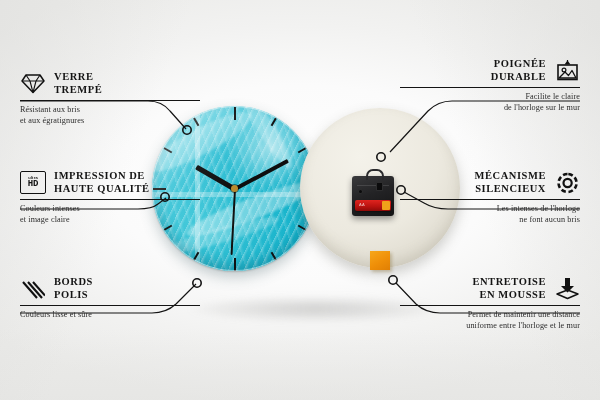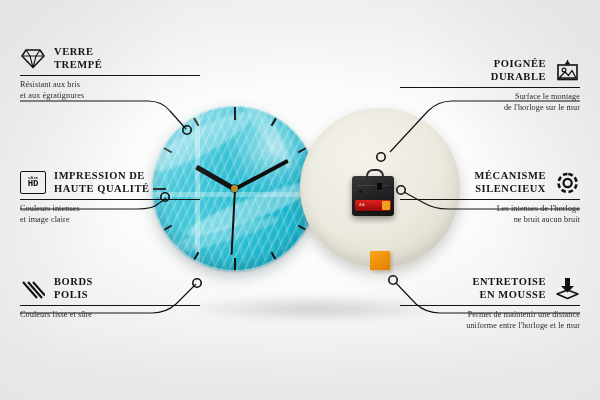--- a/index.html
+++ b/index.html
@@ -229,21 +229,21 @@
     <path d="M580,101 L452,101 Q438,101 428,111 L390,152" fill="none" stroke="#141414" stroke-width="1.2"></path>
     <circle cx="381" cy="157" r="4.2" fill="none" stroke="#141414" stroke-width="1.6"></circle>
 
     <path d="M580,209 L448,209 Q434,209 424,203 L404,192" fill="none" stroke="#141414" stroke-width="1.2"></path>
     <circle cx="401" cy="190" r="4.2" fill="none" stroke="#141414" stroke-width="1.6"></circle>
 
     <path d="M580,313 L440,313 Q426,313 416,304 L396,283" fill="none" stroke="#141414" stroke-width="1.2"></path>
     <circle cx="393" cy="280" r="4.2" fill="none" stroke="#141414" stroke-width="1.6"></circle>
   </svg>
 
-  <div class="callout left" style="left:20px;top:46px;">
+  <div class="callout left" style="left:20px;top:71px;">
     <div class="co-head">
       <span class="co-icon">
         <svg width="24" height="21" viewBox="0 0 24 21">
           <path d="M5,2 H19 L23,8 L12,19.5 L1,8 Z" fill="none" stroke="#111" stroke-width="1.5" stroke-linejoin="round"></path>
           <path d="M1,8 H23 M5,2 L9,8 L12,19.5 M19,2 L15,8 L12,19.5 M9,8 H15" fill="none" stroke="#111" stroke-width="1.1"></path>
         </svg>
       </span>
       <span class="co-title">
         <span>VERRE</span><br>
         <span>TREMPÉ</span>
@@ -305,21 +305,21 @@
           <path d="M4,19 L10,13 L13.5,16.5 L17,11.5 L21,19 Z" fill="none" stroke="#111" stroke-width="1.3" stroke-linejoin="round"></path>
         </svg>
       </span>
       <span class="co-title">
         <span>POIGNÉE</span><br>
         <span>DURABLE</span>
       </span>
     </div>
     <div class="co-rule"></div>
     <div class="co-desc">
-      <span>Surface le montage</span><br>
+      <span>Facilite le claire</span><br>
       <span>de l'horloge sur le mur</span>
     </div>
   </div>
 
   <div class="callout right" style="left:400px;top:170px;">
     <div class="co-head">
       <span class="co-icon">
         <svg width="25" height="24" viewBox="0 0 25 24">
           <path d="M12.5,2.2 L14.6,2.9 L16.4,1.9 L17.9,3.6 L20,3.5 L20.4,5.7 L22.3,6.8 L21.6,8.9 L22.8,10.7 L21.2,12.2 L21.3,14.3 L19.2,14.8 L18.2,16.7 L16.1,16.1 L14.4,17.3 L12.9,15.8 L10.8,15.9 L10.3,13.9" fill="none" stroke="none"></path>
           <path d="M12.5,3 a9,9 0 1,0 .1,0 Z" fill="none" stroke="#111" stroke-width="2.6" stroke-dasharray="4.6 2.6"></path>
@@ -327,21 +327,21 @@
         </svg>
       </span>
       <span class="co-title">
         <span>MÉCANISME</span><br>
         <span>SILENCIEUX</span>
       </span>
     </div>
     <div class="co-rule"></div>
     <div class="co-desc">
       <span>Les intenses de l'horloge</span><br>
-      <span>ne bruit aucun bruit</span>
+      <span>ne font aucun bris</span>
     </div>
   </div>
 
   <div class="callout right" style="left:400px;top:276px;">
     <div class="co-head">
       <span class="co-icon">
         <svg width="25" height="23" viewBox="0 0 25 23">
           <path d="M10,1 H15 V9 H19 L12.5,15.5 L6,9 H10 Z" fill="#111"></path>
           <path d="M12.5,13 L23,17 L12.5,21.5 L2,17 Z" fill="none" stroke="#111" stroke-width="1.5" stroke-linejoin="round"></path>
         </svg>

